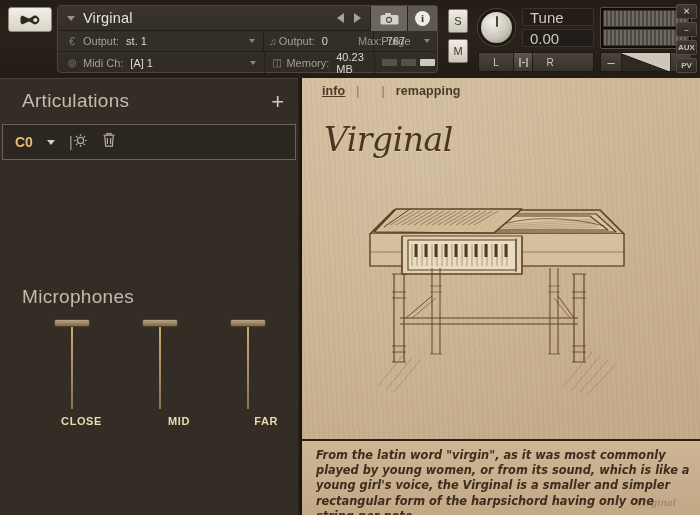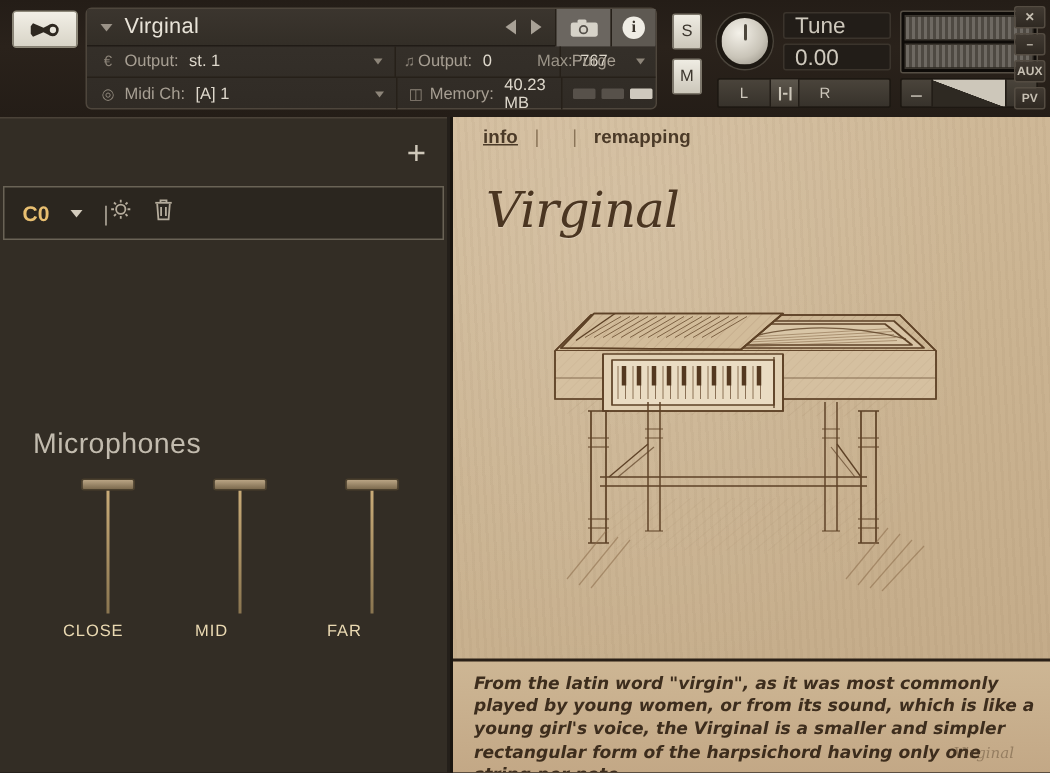--- a/index.html
+++ b/index.html
@@ -205,22 +205,22 @@
   .mic-track {
     position: absolute; left: 29px; top: 8px; width: 2px; height: 82px;
     background: linear-gradient(#c9ab78, #8a7550);
   }
   .mic-handle {
     position: absolute; left: 12px; top: 0; width: 36px; height: 8px;
     background: linear-gradient(#b9a484, #7d6b4f);
     border-radius: 2px; border: 1px solid #4a3f2d;
   }
   .mic-label {
-    position: absolute; top: 96px; width: 60px; text-align: left;
-    color: #ead9b2; font-size: 11px; font-weight: normal; letter-spacing: .6px;
+    position: absolute; top: 96px; width: 60px; text-align: right;
+    color: #ead9b2; font-size: 11px; font-weight: bold; letter-spacing: .6px;
   }
 
   
   .right-panel {
     position: absolute; left: 300px; top: 78px; width: 400px; height: 437px;
     background:
       radial-gradient(ellipse at 30% 20%, rgba(255,255,255,.10), transparent 60%),
       linear-gradient(160deg, #d3bd9d 0%, #cbb492 45%, #c2a987 100%);
     border-left: 2px solid #1a150f;
     overflow: hidden;
@@ -377,20 +377,23 @@
     <div class="side-btns">
       <div class="side-btn">✕</div>
       <div class="side-btn">–</div>
       <div class="side-btn">AUX</div>
       <div class="side-btn">PV</div>
     </div>
   </div>
 
   <div class="left-panel">
 
+    <div class="art-head">
+      <span class="sec-title">Articulations</span>
+    </div>
     <div class="plus-btn">+</div>
 
     <div class="art-row">
       <span class="art-key">C0</span>
       <span class="art-caret"></span>
       <span class="art-pipe">|</span>
       <span class="gear-ico">
         <svg width="15" height="15" viewBox="0 0 16 16">
           <g fill="none" stroke="#b5ac9c" stroke-width="1.3">
             <circle cx="8" cy="8" r="3.3"></circle>

